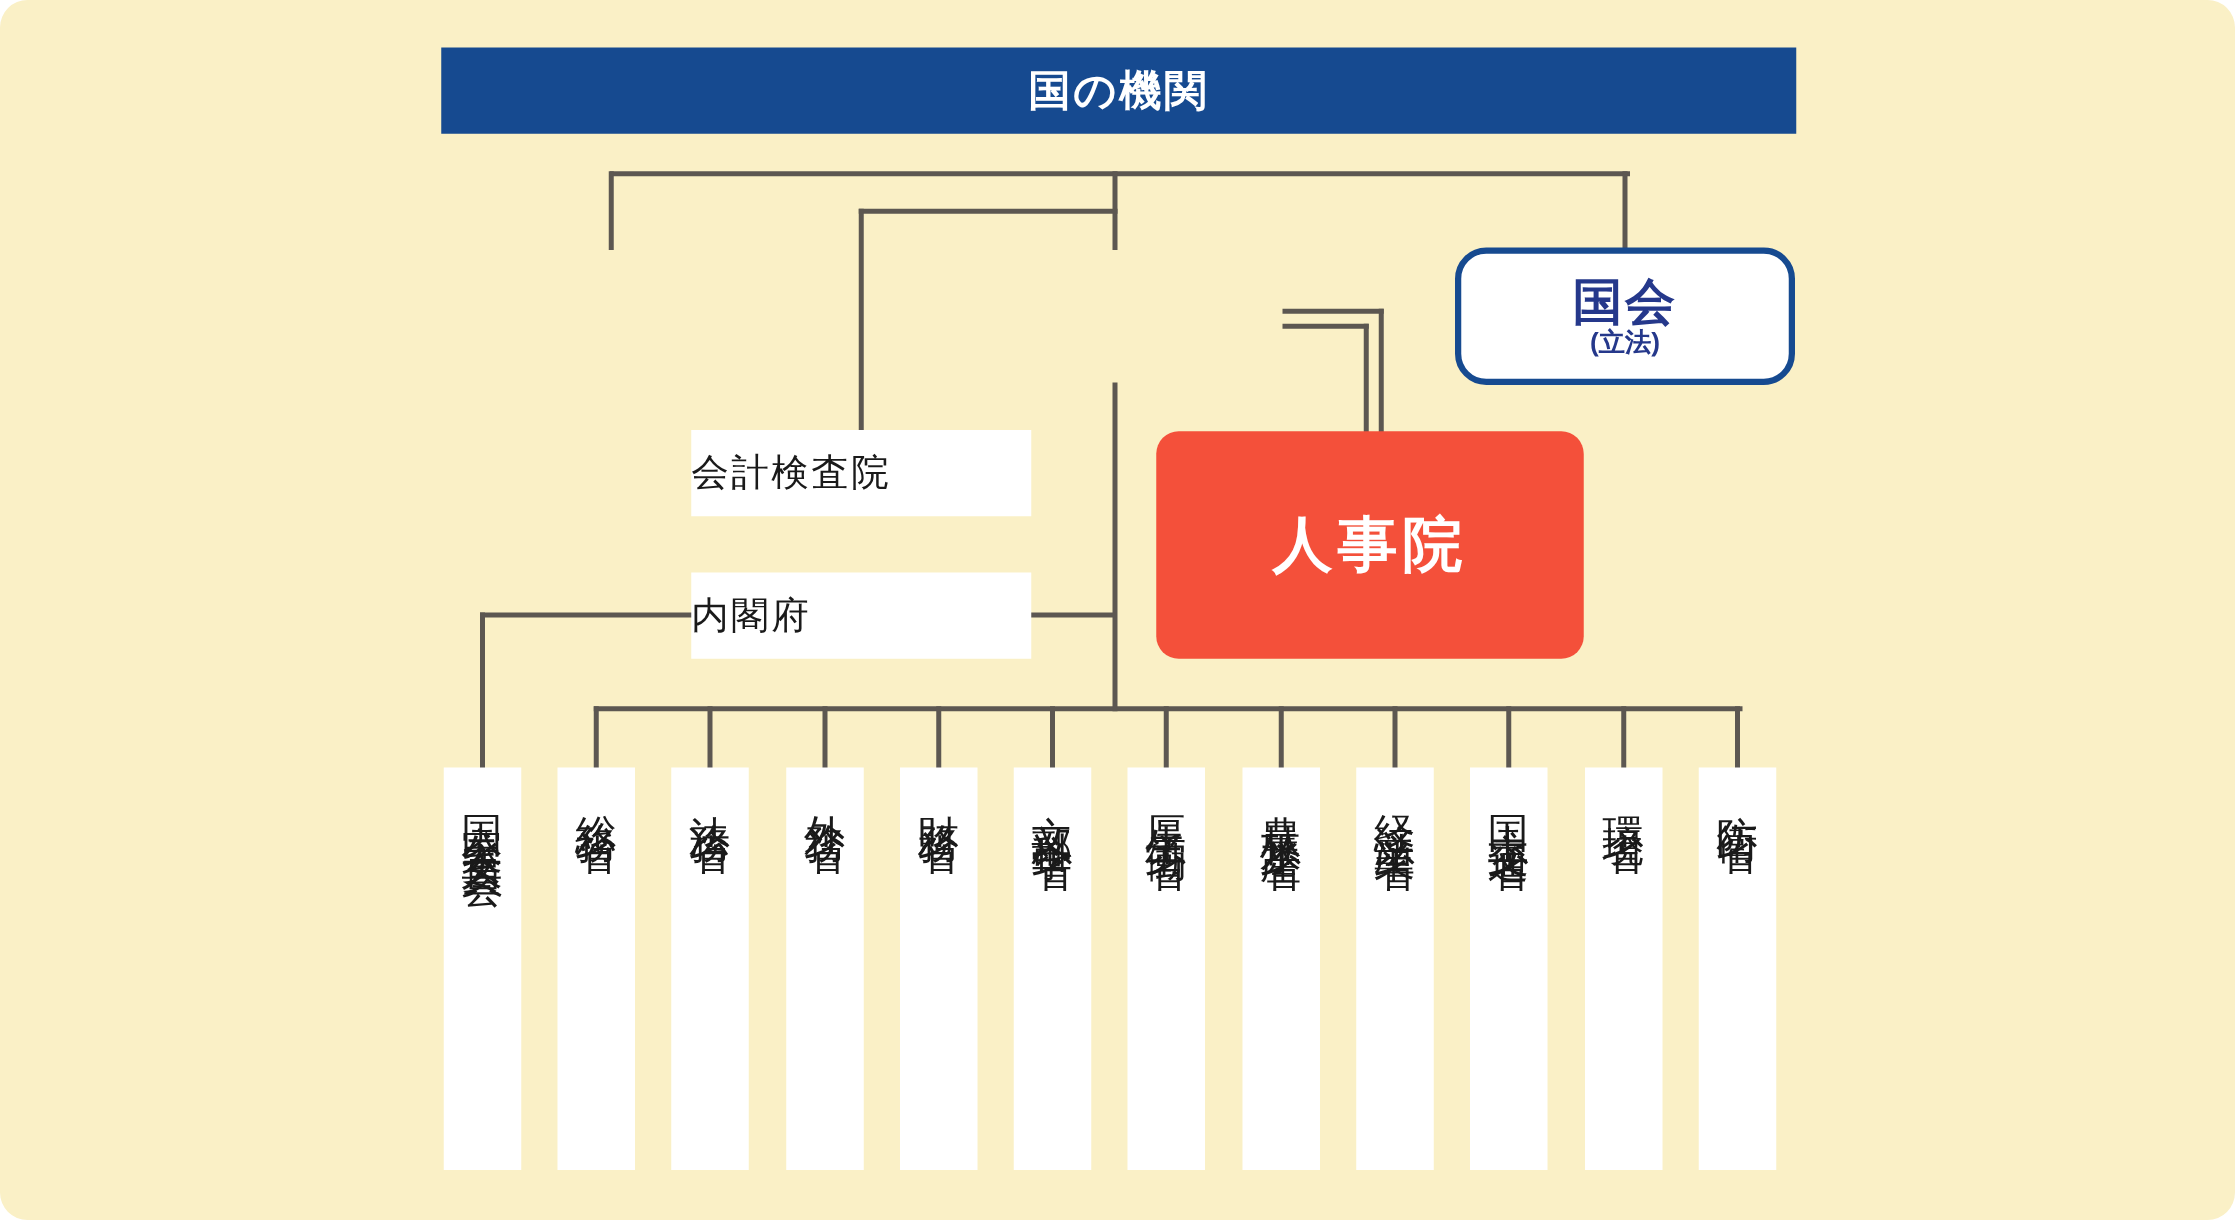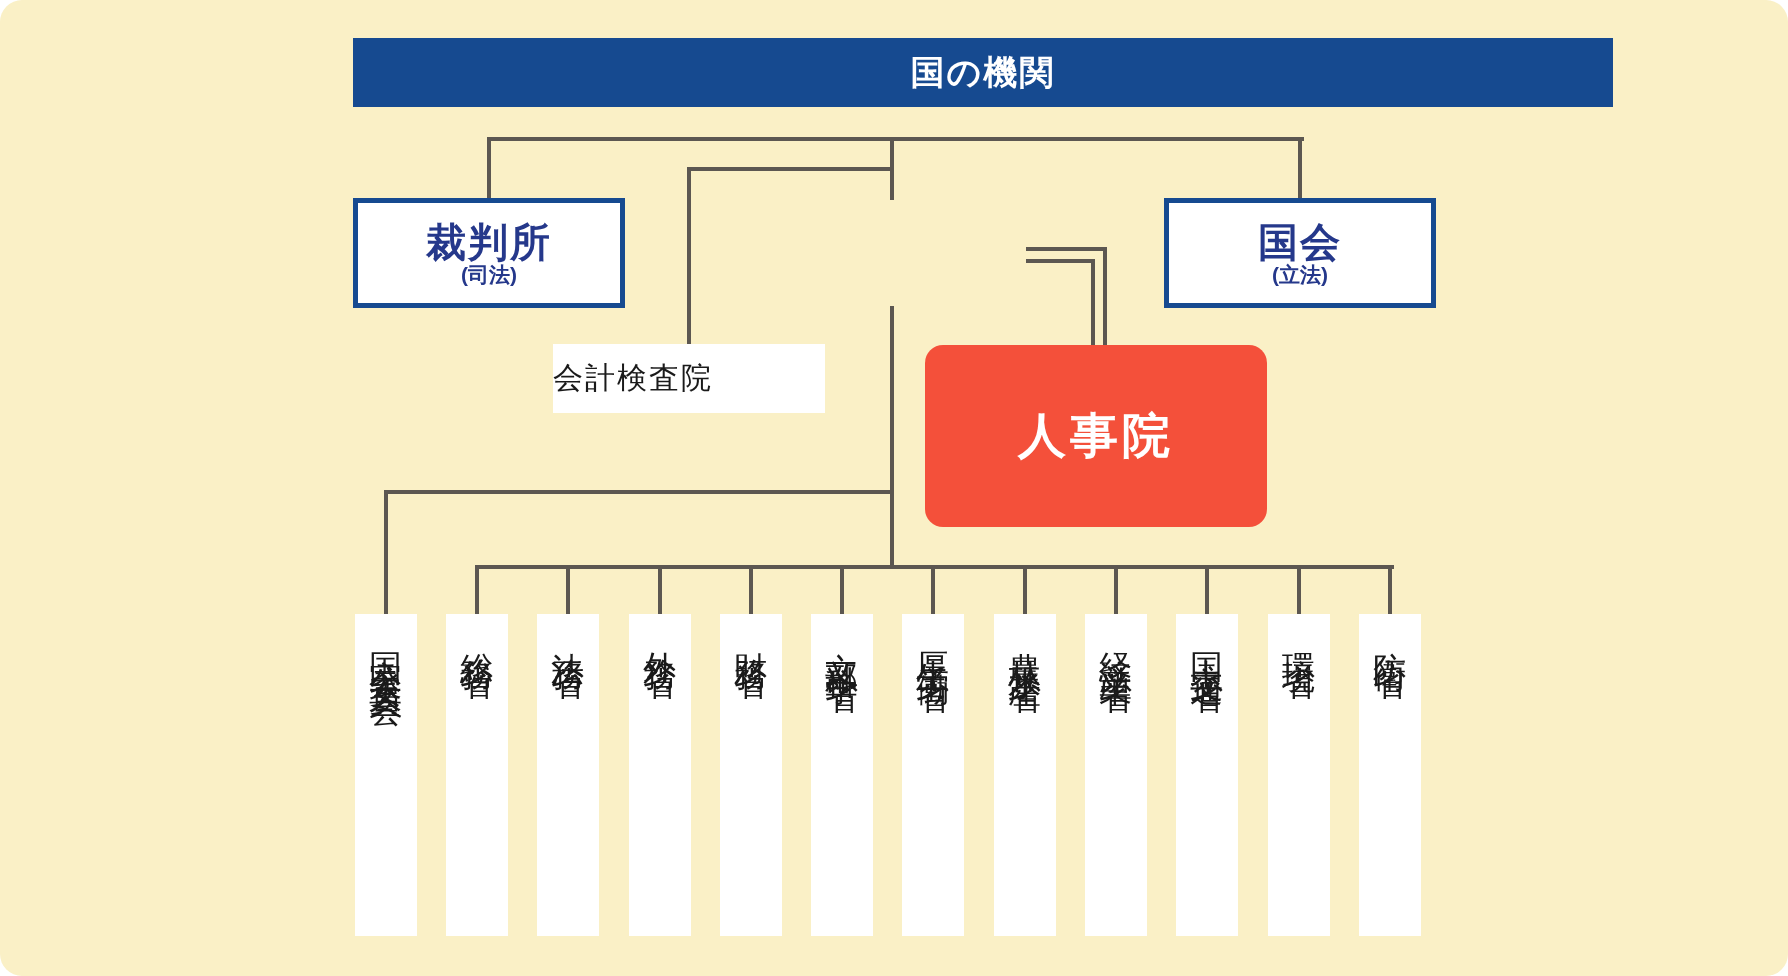--- a/index.html
+++ b/index.html
@@ -6,21 +6,21 @@
   #stage{
     position:relative;width:1788px;height:976px;
     background:#FAF0C6;border-radius:22px;overflow:hidden;
     font-family:"Liberation Sans","DejaVu Sans",sans-serif;
   }
   
   .line{position:absolute;background:#5C5751;}
   .h{height:4px;} .v{width:4px;}
   
   .banner{
-    position:absolute;left:353px;top:38px;width:1260px;height:69px;
+    position:absolute;left:353px;top:38px;width:1084px;height:69px;
     background:#17499B;background:#164A90;display:flex;align-items:center;justify-content:center;
   }
   .banner span{color:#FFFFFF;font-size:34px;font-weight:bold;letter-spacing:2px;}
   
   .branch{
     position:absolute;top:198px;width:272px;height:110px;box-sizing:border-box;
     background:#FFFFFF;border:5px solid #164A90;
     display:flex;flex-direction:column;align-items:center;justify-content:center;gap:2px;
   }
   .branch .t{color:#25388B;font-size:40px;font-weight:bold;line-height:1;letter-spacing:2px;}
@@ -82,31 +82,30 @@
   <div class="line v" style="left:658px;top:565px;height:51px;"></div>
   <div class="line v" style="left:749px;top:565px;height:51px;"></div>
   <div class="line v" style="left:840px;top:565px;height:51px;"></div>
   <div class="line v" style="left:931px;top:565px;height:51px;"></div>
   <div class="line v" style="left:1023px;top:565px;height:51px;"></div>
   <div class="line v" style="left:1114px;top:565px;height:51px;"></div>
   <div class="line v" style="left:1205px;top:565px;height:51px;"></div>
   <div class="line v" style="left:1297px;top:565px;height:51px;"></div>
   <div class="line v" style="left:1388px;top:565px;height:51px;"></div>
 
-  <div class="branch" style="left:353px;">
-    <span class="t">裁判所</span>
-    <span class="s">(司法)</span>
-  </div>
-  <div class="branch" style="left:1164px;">
+  <div class="branch" style="left:1164px;border-radius:25px;">
     <span class="t">国会</span>
     <span class="s">(立法)</span>
   </div>
 
   <div class="plain" style="top:344px;">
     <span>会計検査院</span>
+  </div>
+  <div class="plain" style="top:458px;">
+    <span>内閣府</span>
   </div>
 
   <div class="npa">
     <span>人事院</span>
   </div>
 
   <div class="ministry" style="left:355px;">
       <span>国家公安委員会</span>
     </div>
   <div class="ministry" style="left:446px;">

